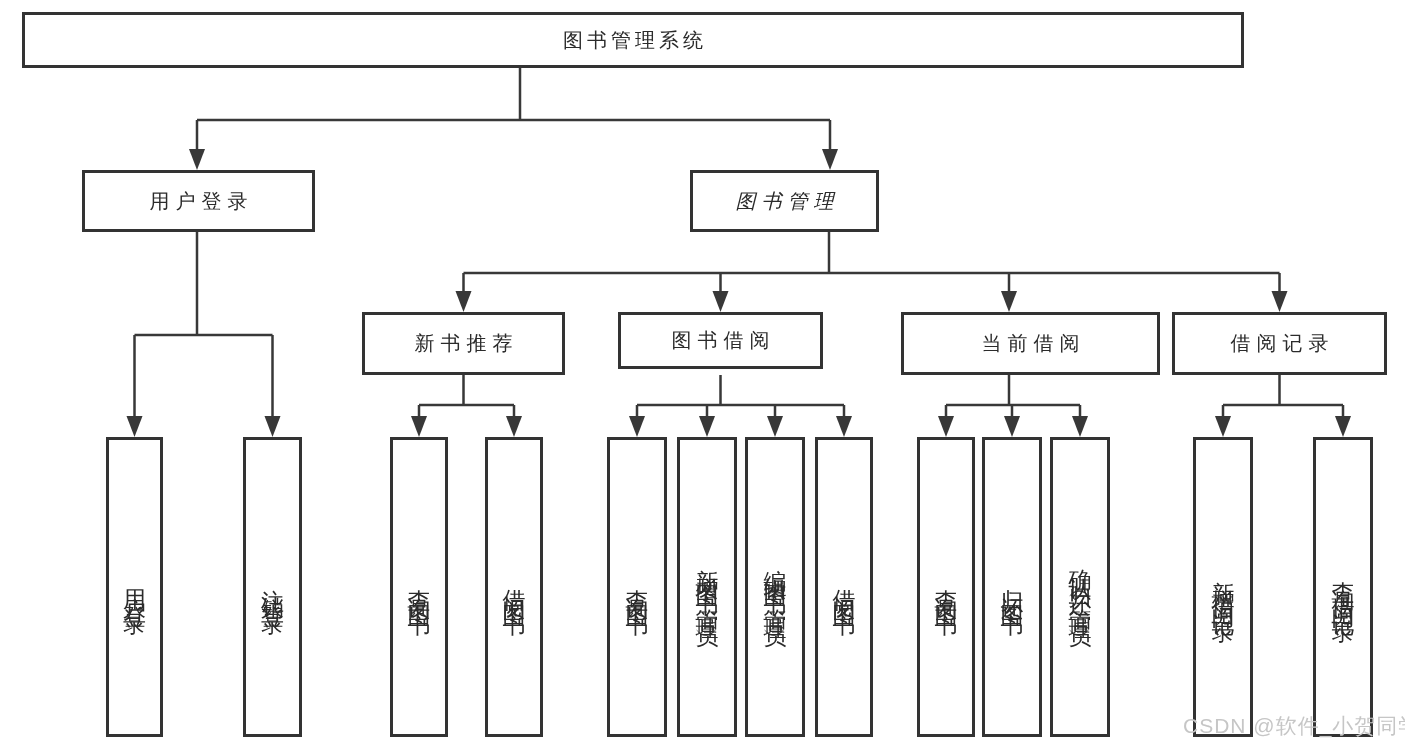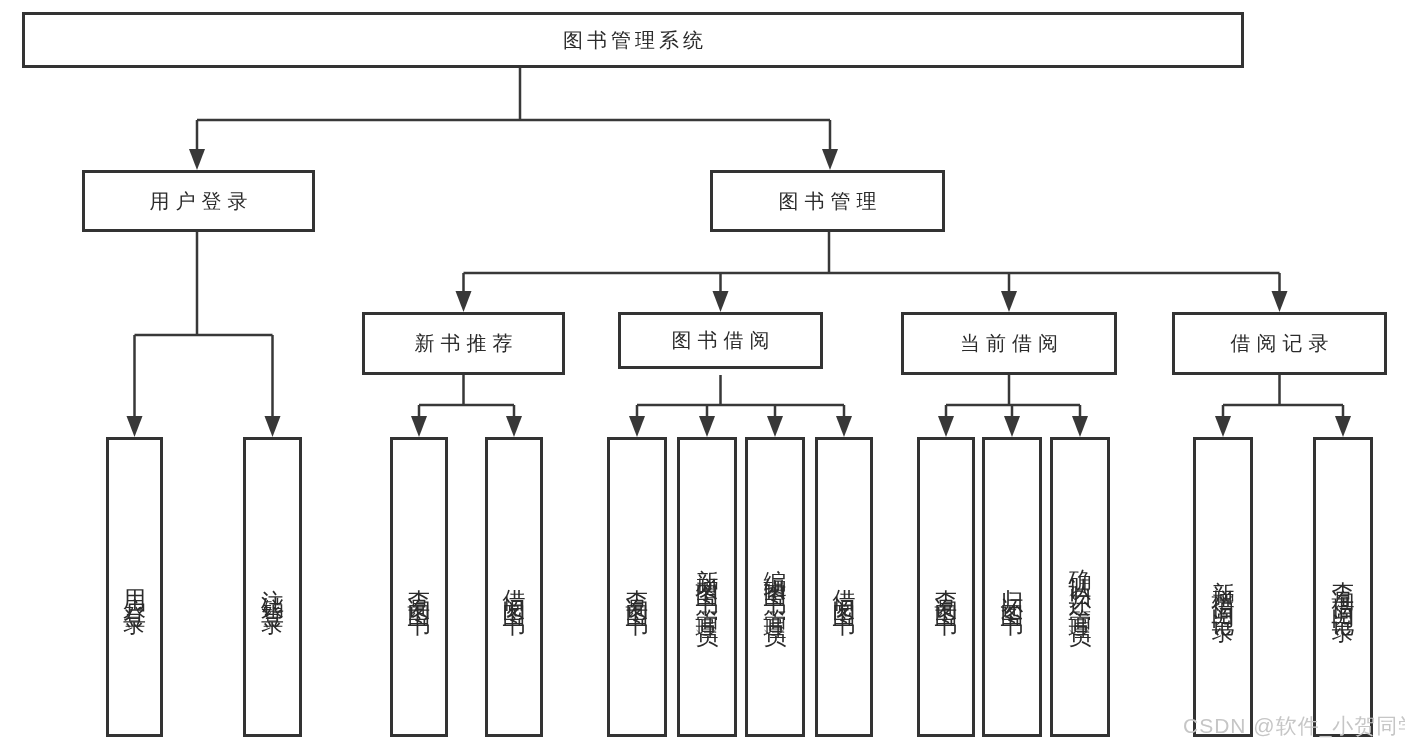--- a/index.html
+++ b/index.html
@@ -91,25 +91,25 @@
       <polygon points="1004,416 1020,416 1012,437"></polygon>
       <polygon points="1072,416 1088,416 1080,437"></polygon>
       <polygon points="1215,416 1231,416 1223,437"></polygon>
       <polygon points="1335,416 1351,416 1343,437"></polygon>
     </g>
   </svg>
 
   <div class="node rootnode" style="left:10px; top:12px; width:1222px; height:56px;margin-left:12px;">图书管理系统</div>
 
   <div class="node hnode" style="left:82px; top:170px; width:233px; height:62px;">用户登录</div>
-  <div class="node hnode" style="left:710px; top:170px; width:235px; height:62px;">图书管理</div>
+  <div class="node hnode" style="left:690px; top:170px; width:189px; height:62px;font-style:italic;">图书管理</div>
 
   <div class="node hnode" style="left:362px; top:312px; width:203px; height:63px;">新书推荐</div>
   <div class="node hnode" style="left:618px; top:312px; width:205px; height:57px;">图书借阅</div>
-  <div class="node hnode" style="left:901px; top:312px; width:216px; height:63px;">当前借阅</div>
+  <div class="node hnode" style="left:901px; top:312px; width:259px; height:63px;">当前借阅</div>
   <div class="node hnode" style="left:1172px; top:312px; width:215px; height:63px;">借阅记录</div>
 
   <div class="node vnode" style="left:106px; top:437px; width:57px; height:300px;">用户登录</div>
   <div class="node vnode" style="left:243px; top:437px; width:59px; height:300px;">注销登录</div>
 
   <div class="node vnode" style="left:390px; top:437px; width:58px; height:300px;">查询图书</div>
   <div class="node vnode" style="left:485px; top:437px; width:58px; height:300px;">借阅图书</div>
 
   <div class="node vnode" style="left:607px; top:437px; width:60px; height:300px;">查询图书</div>
   <div class="node vnode" style="left:677px; top:437px; width:60px; height:300px;">新增图书（管理员）</div>

